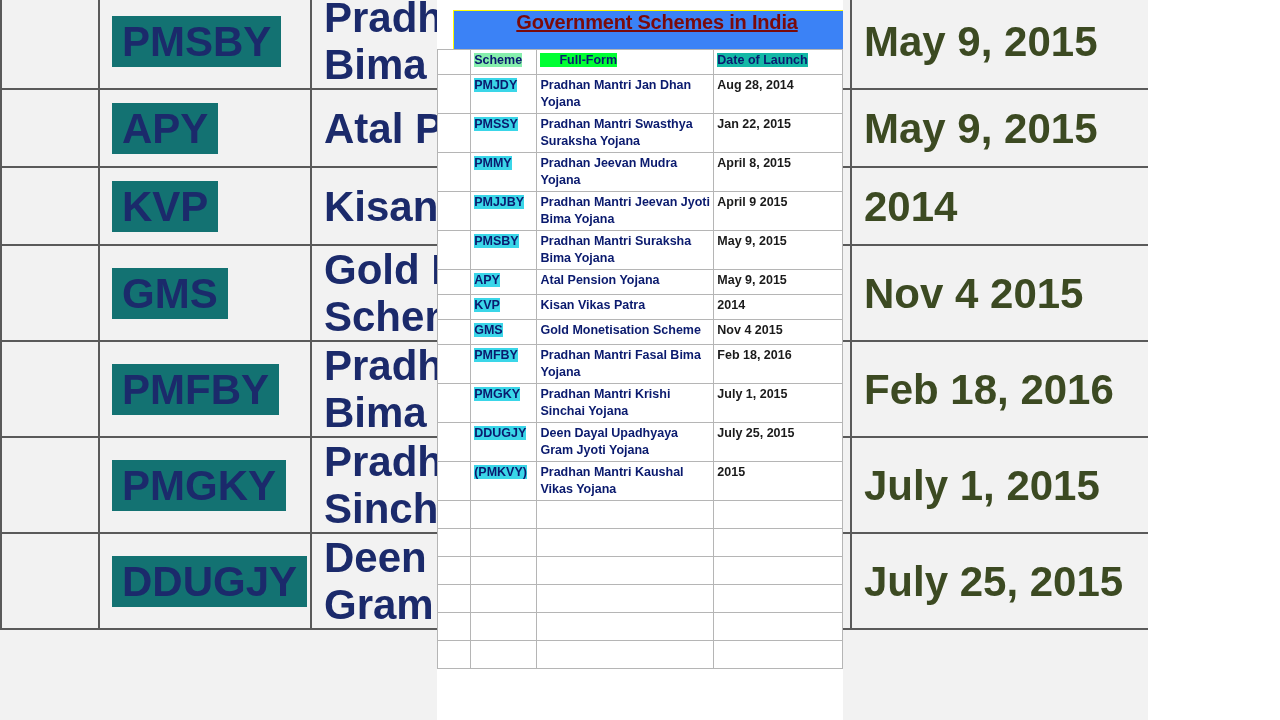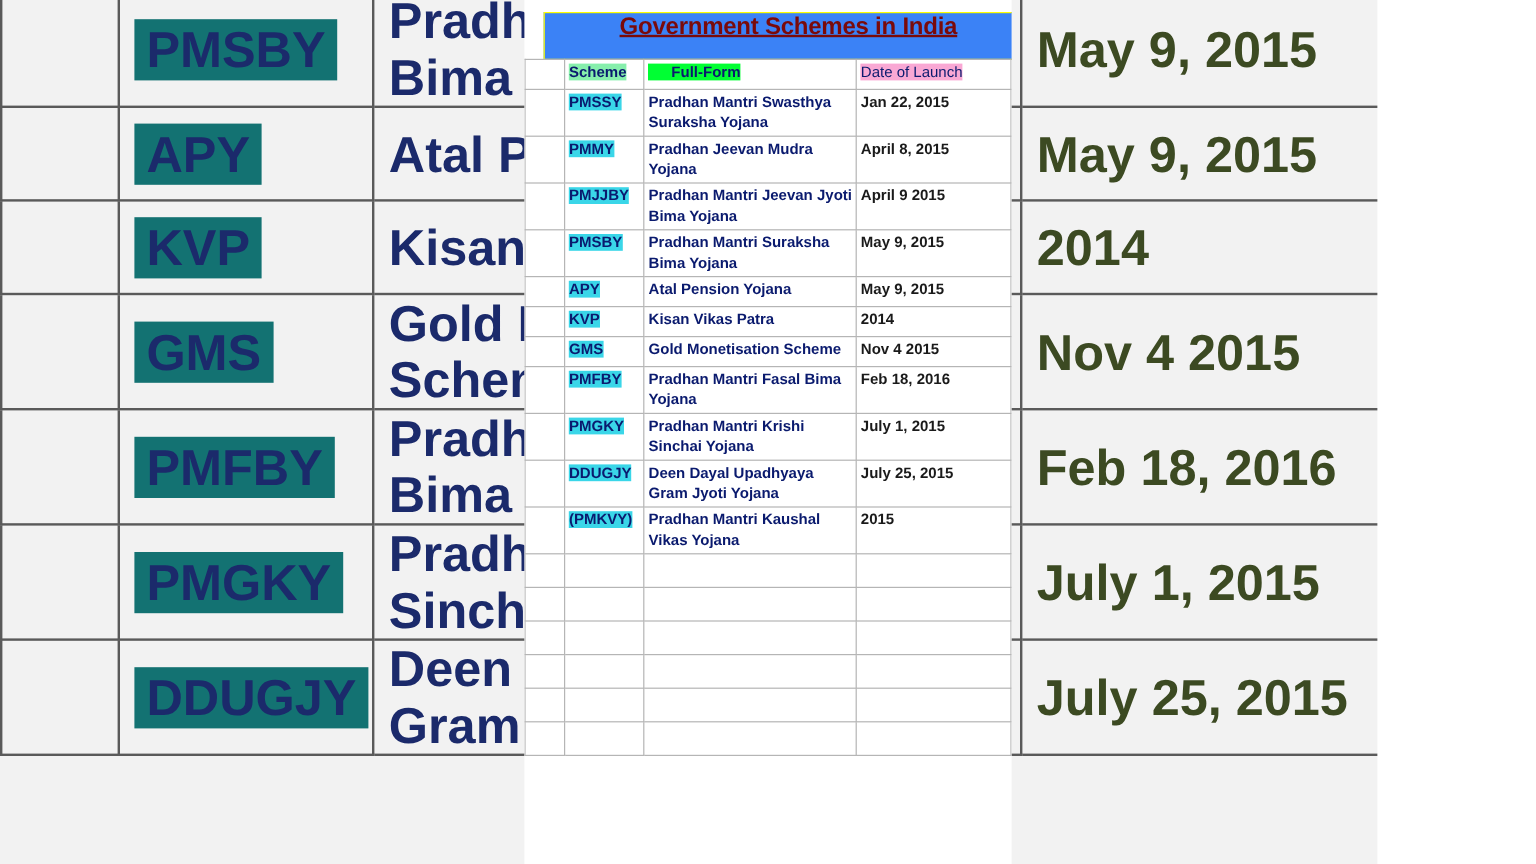--- a/index.html
+++ b/index.html
@@ -139,23 +139,23 @@
     color: #0a1a6e;
     font-weight: bold;
   }
   .hdr-full span {
     background: #00ff33;
     color: #0a1a6e;
     font-weight: bold;
     padding-left: 19px;
   }
   .hdr-date span {
-    background: #f9a8d4;
-    color: #0a1a6e;
-    font-weight: normal;
+    background: #14b8a6;
+    color: #0a1a6e;
+    font-weight: bold;
   }
 
   .cell-scheme span {
     background: #3ad6e8;
     color: #0a1a6e;
     font-weight: bold;
   }
 
   .cell-full {
     color: #0a1a6e;
@@ -245,20 +245,26 @@
       <tbody id="table-body">
 
       <tr>
             <td></td>
             <td class="hdr-scheme"><span>Scheme</span></td>
             <td class="hdr-full"><span>Full-Form</span></td>
             <td class="hdr-date"><span>Date of Launch</span></td>
           </tr>
           <tr>
             <td></td>
+            <td class="cell-scheme"><span>PMJDY</span></td>
+            <td class="cell-full">Pradhan Mantri Jan Dhan Yojana</td>
+            <td class="cell-date">Aug 28, 2014</td>
+          </tr>
+          <tr>
+            <td></td>
             <td class="cell-scheme"><span>PMSSY</span></td>
             <td class="cell-full">Pradhan Mantri Swasthya Suraksha Yojana</td>
             <td class="cell-date">Jan 22, 2015</td>
           </tr>
           <tr>
             <td></td>
             <td class="cell-scheme"><span>PMMY</span></td>
             <td class="cell-full">Pradhan Jeevan Mudra Yojana</td>
             <td class="cell-date">April 8, 2015</td>
           </tr>

